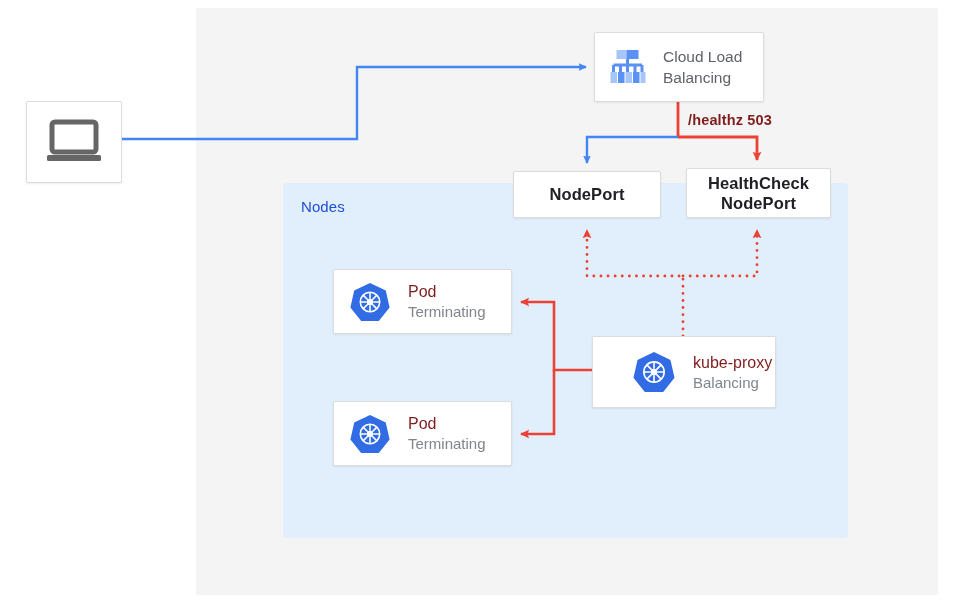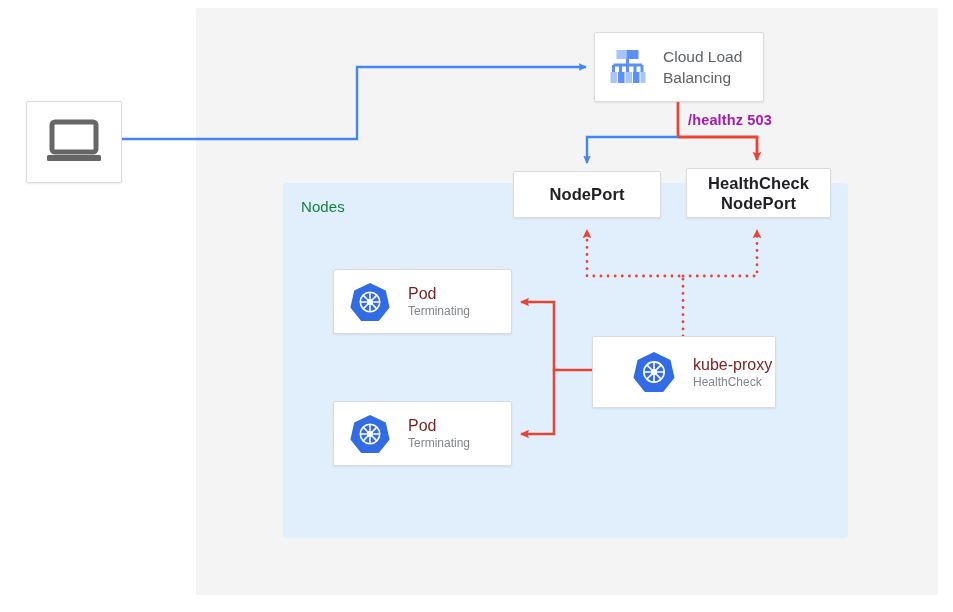--- a/index.html
+++ b/index.html
@@ -31,21 +31,21 @@
     width: 565px;
     height: 355px;
     background: #e1effc;
     border-radius: 4px;
   }
   .nodes-label {
     position: absolute;
     left: 301px;
     top: 198px;
     font-size: 15px;
-    color: #15803d;
+    color: #1d4ed8;
     letter-spacing: 0.1px;
   }
   .card {
     position: absolute;
     background: #ffffff;
     border: 1px solid #dcdcdc;
     border-radius: 2px;
     box-sizing: border-box;
     box-shadow: 0 1px 2px rgba(60,64,67,0.10);
   }
@@ -68,21 +68,21 @@
     flex-direction: column;
     justify-content: flex-start;
   }
   .card-title {
     font-size: 16px;
     color: #7f1d1d;
     line-height: 1.32;
     white-space: nowrap;
   }
   .card-subtitle {
-    font-size: 12px;
+    font-size: 15px;
     color: #80868b;
     line-height: 1.32;
     white-space: nowrap;
   }
   .lb-card {
     left: 594px; top: 32px; width: 170px; height: 70px;
   }
   .lb-card .card-title {
     font-size: 15.5px;
     color: #5f6368;
@@ -125,21 +125,21 @@
   .pod-card-1 { left: 333px; top: 269px; width: 179px; height: 65px; }
   .pod-card-2 { left: 333px; top: 401px; width: 179px; height: 65px; }
   .kubeproxy-card { left: 592px; top: 336px; width: 184px; height: 72px; padding-left: 24px; }
 
   .healthz-label {
     position: absolute;
     left: 688px;
     top: 112px;
     font-size: 14.5px;
     font-weight: bold;
-    color: #a21caf;
+    color: #7f1d1d;
     letter-spacing: 0.15px;
     white-space: nowrap;
   }
   svg.edges {
     position: absolute;
     left: 0; top: 0;
     width: 953px;
     height: 612px;
     overflow: visible;
     pointer-events: none;
@@ -287,18 +287,18 @@
             <circle cx="24" cy="24" r="3.5" fill="#ffffff" stroke="none"></circle>
             <path d="M24,13.4 L24,20.5 M24,27.5 L24,34.6
                      M13.4,24 L20.5,24 M27.5,24 L34.6,24
                      M16.5,16.5 L21.5,21.5 M26.5,26.5 L31.5,31.5
                      M31.5,16.5 L26.5,21.5 M21.5,26.5 L16.5,31.5"></path>
           </g>
         </svg>
       </div>
       <div class="card-text">
         <div class="card-title">kube-proxy</div>
-        <div class="card-subtitle">HealthCheck</div>
+        <div class="card-subtitle">Balancing</div>
       </div>
     </div>
   </div>
 
 </div>
 
 </body></html>

